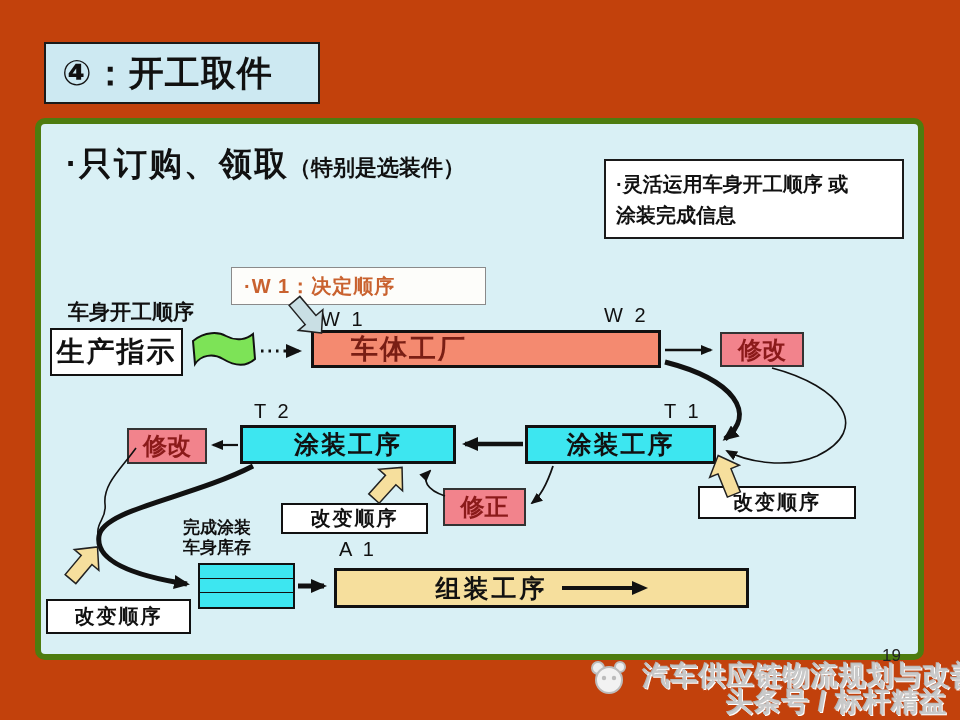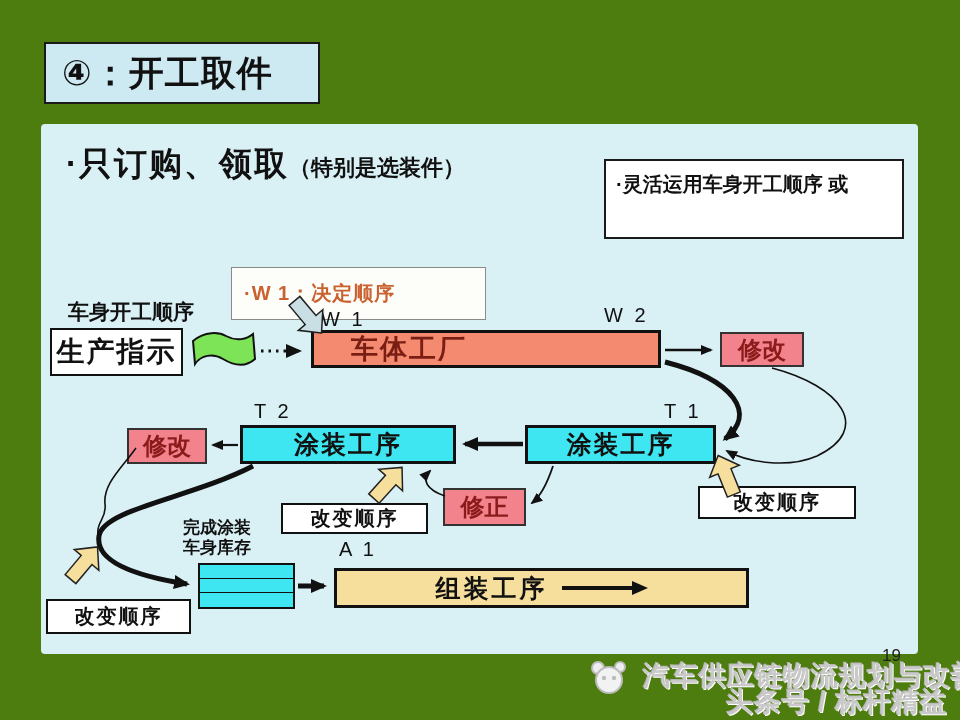--- a/index.html
+++ b/index.html
@@ -1,36 +1,36 @@
 <!DOCTYPE html>
 <html style="--panel-bg: #d9f0f5; --title-bg: #cde9f2; --salmon: #f48a70; --pink: #f2838c; --cyan: #3de6f0; --yellow: #f6df9d; --green: #7de357; --orange-text: #c9622f; --dark-red-text: #8b1a1a; --maroon-text: #7a1e14;"><head>
 <meta charset="utf-8">
 <style>
   html,body{margin:0;padding:0;}
   body{font-family:"Liberation Sans","DejaVu Sans",sans-serif;background:#fff;}
-  .slide{position:relative;width:960px;height:720px;background:#4d7c0f;overflow:hidden;}
+  .slide{position:relative;width:960px;height:720px;background:#c2410c;overflow:hidden;}
 
   .title-box{position:absolute;left:44px;top:42px;width:276px;height:62px;
     background:var(--title-bg,#cde9f2);border:2px solid #1a1a1a;
     display:flex;align-items:center;padding-left:16px;box-sizing:border-box;
     font-size:35px;font-weight:bold;color:#111;letter-spacing:1px;}
 
   .panel{position:absolute;left:35px;top:118px;width:889px;height:542px;
     background:var(--panel-bg,#d9f0f5);border:6px solid #4d7c0f;border-radius:10px;box-sizing:border-box;}
 
   .abs{position:absolute;}
   .bullet1{left:25px;top:18px;white-space:nowrap;color:#111;}
   .bullet1 .big{font-size:33px;font-weight:bold;letter-spacing:2px;}
   .bullet1 .small{font-size:22px;font-weight:bold;}
   .bullet2{left:85px;top:68px;font-size:31px;font-weight:bold;color:#111;letter-spacing:2px;white-space:nowrap;}
 
   .note-box{left:563px;top:35px;width:300px;height:80px;background:#fff;border:2px solid #1a1a1a;
     box-sizing:border-box;padding:8px 24px 0 10px;font-size:20px;font-weight:bold;color:#111;line-height:31px;white-space:nowrap;}
 
-  .w1-note{left:190px;top:143px;width:255px;height:53px;background:#fdfdfa;border:1px solid #8a8a8a;
+  .w1-note{left:190px;top:143px;width:255px;height:38px;background:#fdfdfa;border:1px solid #8a8a8a;
     box-sizing:border-box;display:flex;align-items:center;padding-left:12px;
     font-size:20px;font-weight:bold;color:var(--orange-text,#c9622f);letter-spacing:1px;white-space:nowrap;}
 
   .label{font-size:20px;color:#111;white-space:nowrap;}
   .lbl-bold{font-weight:bold;font-size:21px;}
   .wt-label{letter-spacing:3px;}
 
   .box{box-sizing:border-box;display:flex;align-items:center;justify-content:center;white-space:nowrap;}
   .prod{left:9px;top:204px;width:133px;height:48px;background:#fff;border:2px solid #111;
     font-size:28px;font-weight:bold;color:#111;letter-spacing:2px;}
@@ -72,20 +72,21 @@
   <div class="title-box">④：开工取件</div>
 
   <div class="panel">
 
     <div class="abs bullet1">
       <span class="big">·只订购、领取</span><span class="small">（特别是选装件）</span>
     </div>
 
     <div class="abs note-box">
       <div>·灵活运用车身开工顺序  或</div>
+      <div>涂装完成信息</div>
     </div>
 
     <div class="abs w1-note">·W 1：决定顺序</div>
 
     <div class="abs label lbl-bold" style="left:27px;top:174px;">车身开工顺序</div>
     <div class="abs label wt-label" style="left:280px;top:184px;">W 1</div>
     <div class="abs label wt-label" style="left:563px;top:180px;">W 2</div>
     <div class="abs label wt-label" style="left:213px;top:276px;">T 2</div>
     <div class="abs label wt-label" style="left:623px;top:276px;">T 1</div>
     <div class="abs label wt-label" style="left:298px;top:414px;">A 1</div>

